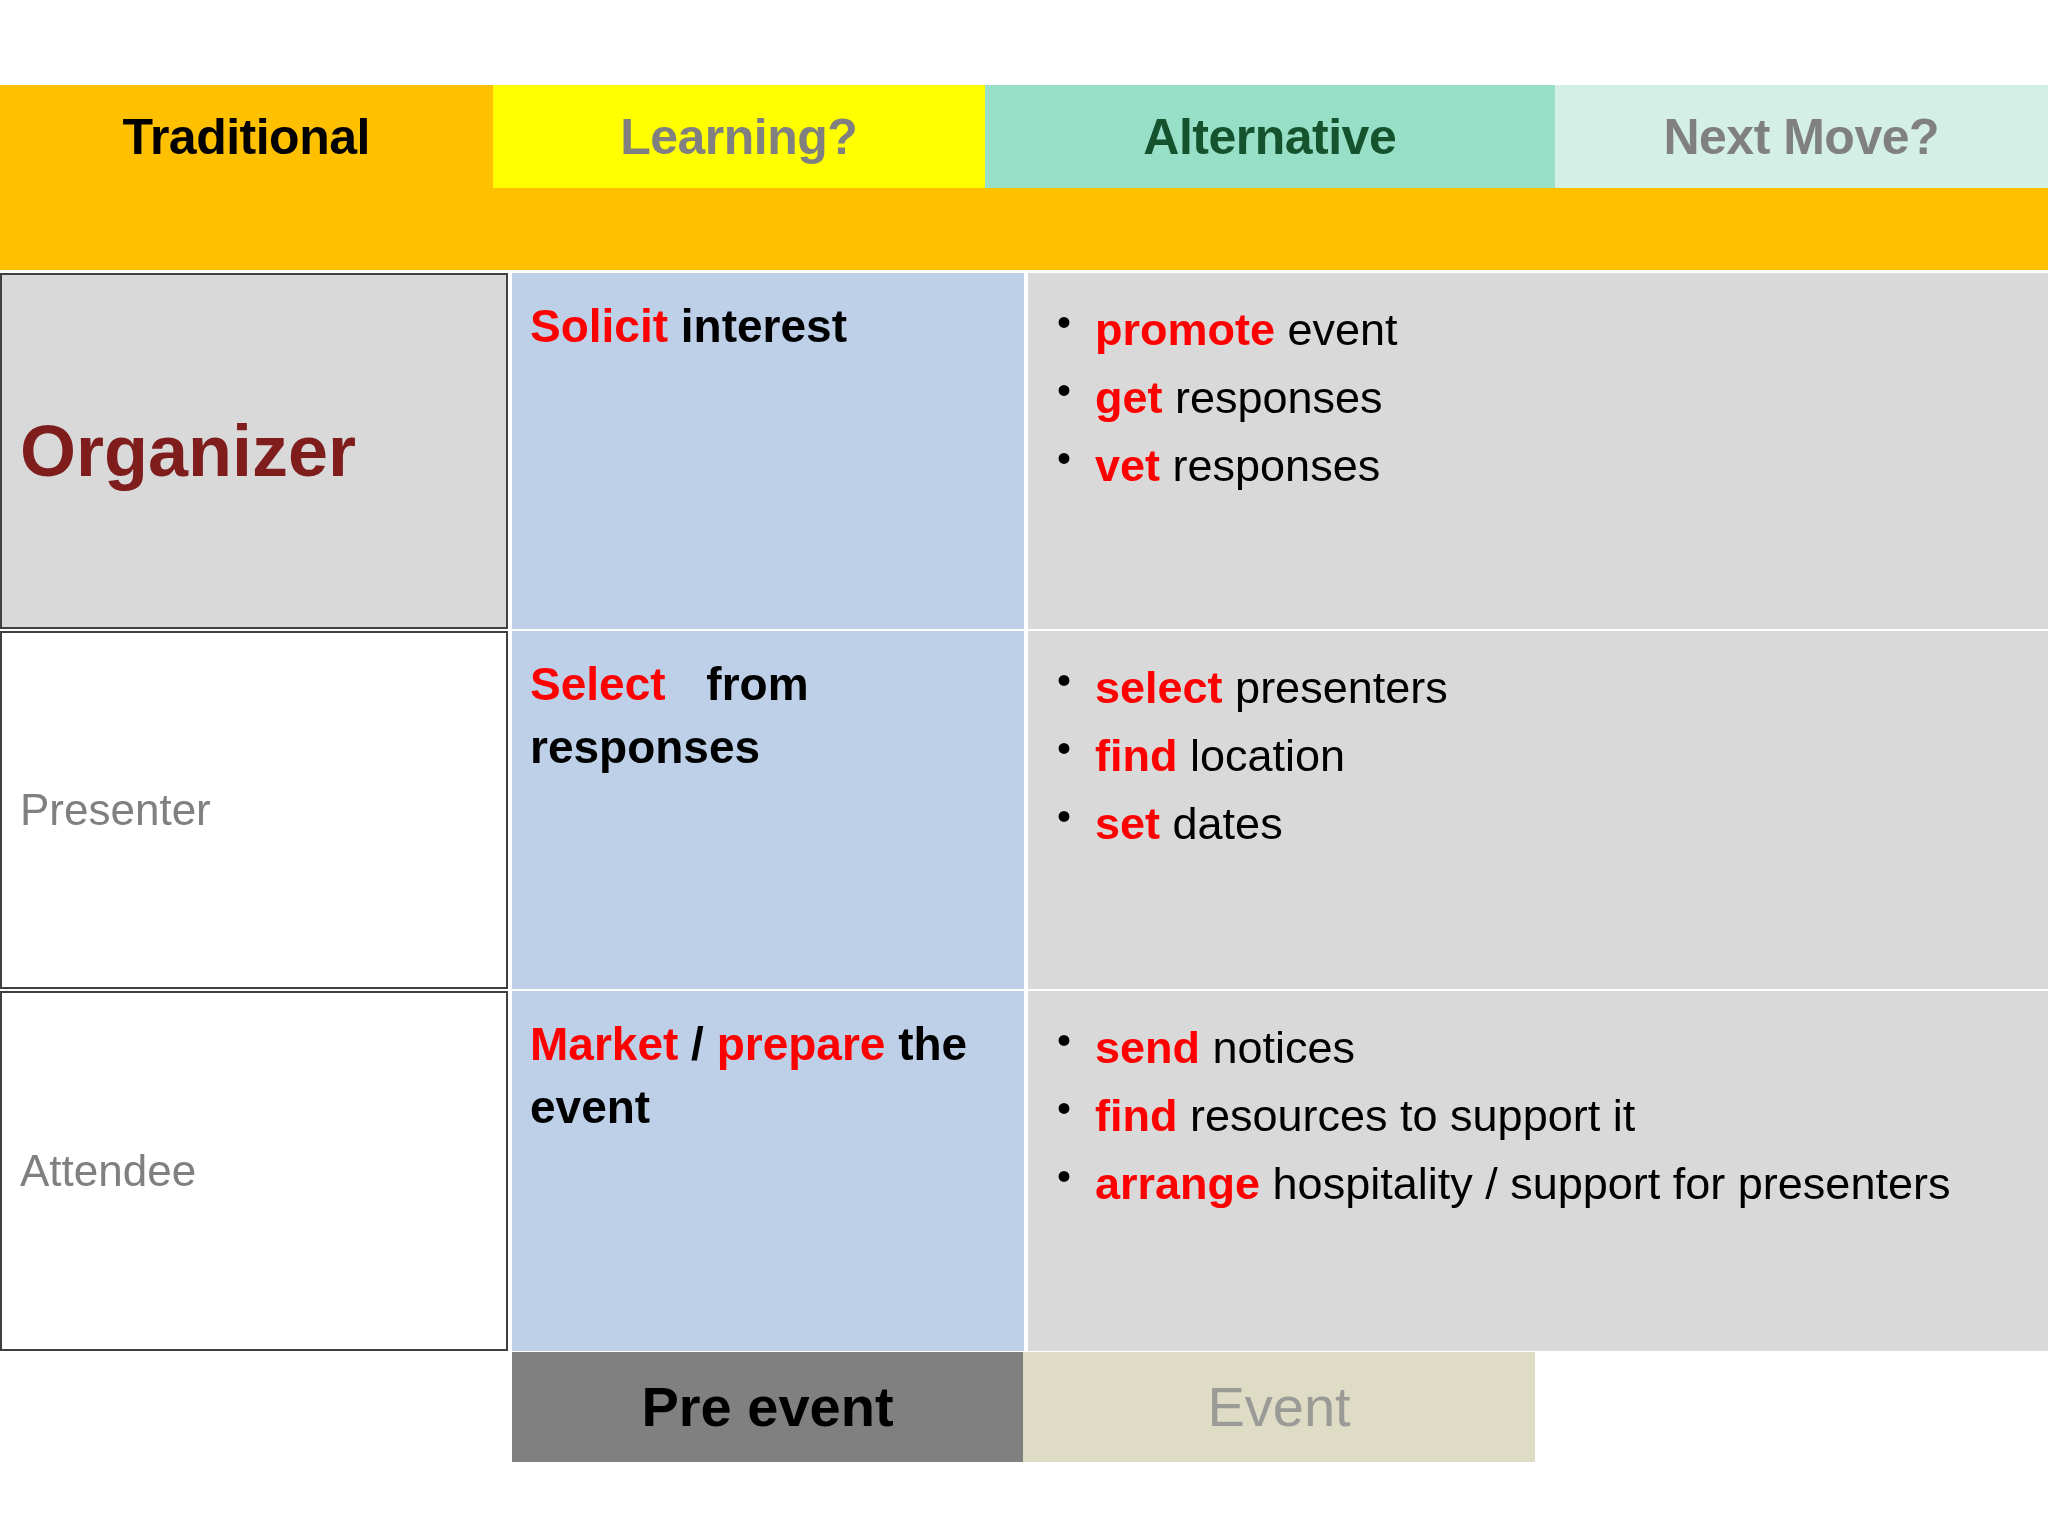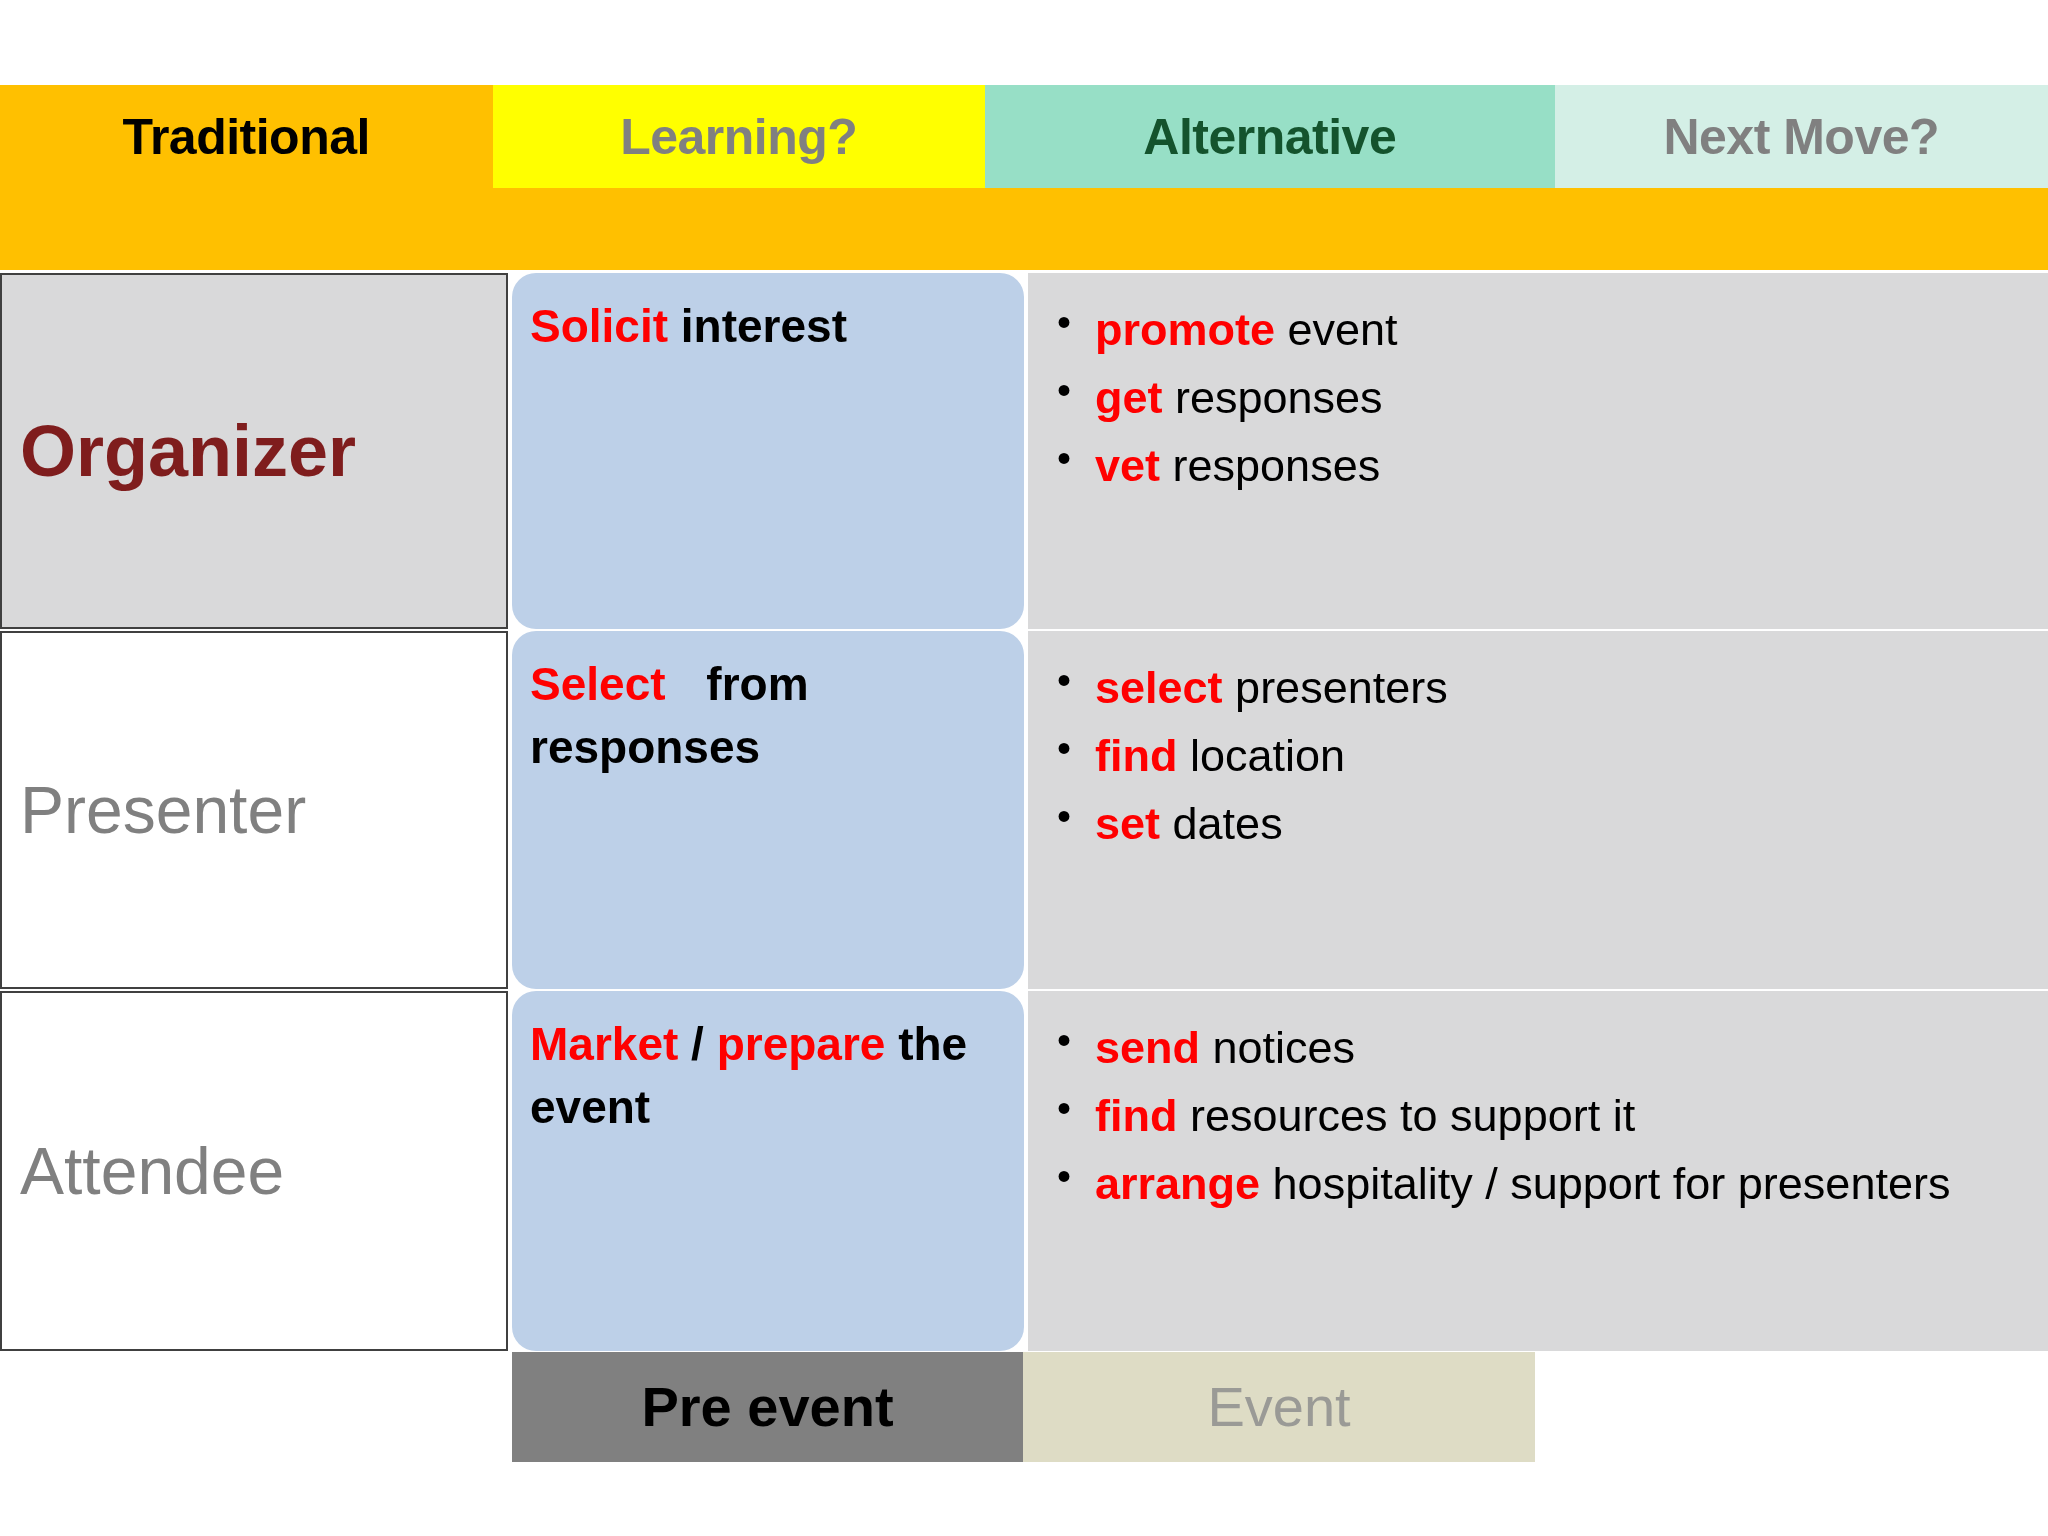--- a/index.html
+++ b/index.html
@@ -64,21 +64,21 @@
   .row-presenter { top: 358px; height: 358px; }
   .row-attendee  { top: 718px; height: 360px; }
 
   .cell-role {
     width: 508px;
     box-sizing: border-box;
     display: flex;
     align-items: center;
     padding-left: 18px;
     border: 2px solid #404040;
-    font-size: 66px;
+    font-size: 44px;
     line-height: 1;
   }
   .cell-role.organizer {
     background: #D9D9DA;
     color: #7f1d1d;
     font-weight: bold;
     font-size: 72px;
   }
   .cell-role.presenter,
   .cell-role.attendee {
@@ -90,21 +90,20 @@
   .cell-learning {
     width: 512px;
     box-sizing: border-box;
     margin-left: 4px;
     background: #BDD0E8;
     padding: 22px 18px 0 18px;
     font-size: 46px;
     font-weight: bold;
     line-height: 1.38;
     color: #000000;
-    border-radius: 24px;
   }
 
   .cell-alt {
     width: 1020px;
     box-sizing: border-box;
     margin-left: 4px;
     background: #D9D9DA;
     padding: 16px 14px 0 14px;
     font-size: 45px;
     line-height: 1.42;

